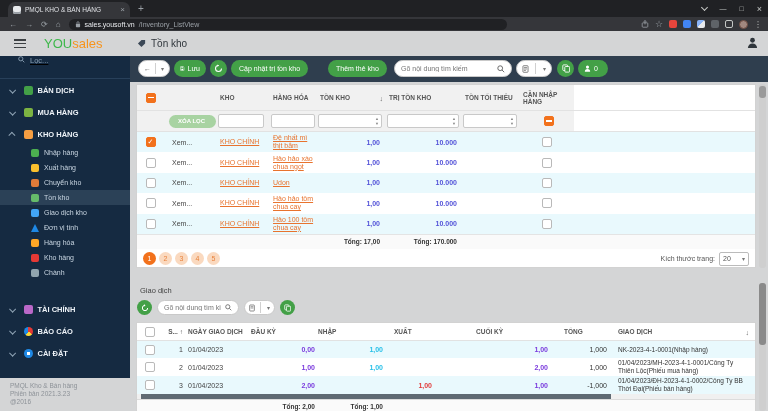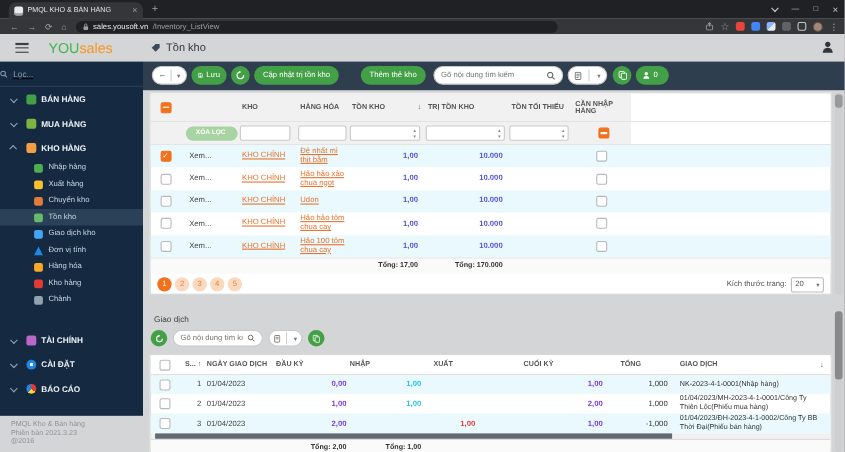--- a/index.html
+++ b/index.html
@@ -39,21 +39,21 @@
   .hamburger { position:absolute; left:14px; top:8px; width:12px; }
   .hamburger i { display:block; height:1.6px; background:#3c4043; margin-bottom:2.2px; }
   .logo { position:absolute; left:44px; top:5px; font-size:13px; font-weight:normal; }
   .logo .p1 { color:#3eb84b; } .logo .p2 { color:#f7941d; }
   .pagetitle { position:absolute; left:137px; top:7px; display:flex; align-items:center; gap:5px;
                font-size:10px; color:#2f353b; }
   .useric { position:absolute; right:10px; top:6px; }
 
   
   .sidebar { left:0; top:56px; width:130px; height:322px; background:#152a41; }
-  .sbsearch { height:23px; border-bottom:1px solid #28405a; display:flex; align-items:center; gap:5px; padding:0 0;text-decoration:underline; }
+  .sbsearch { height:23px; border-bottom:1px solid #28405a; display:flex; align-items:flex-start; gap:5px; padding:0 18px;text-decoration:underline; }
   .sbsearch span { color:#8aa0b4; font-size:7.5px; }
   .sbitem { display:flex; align-items:center; color:#c9d6e2; font-size:7px; cursor:default; }
   .sbsec { height:22px; font-weight:bold; font-size:7.5px; color:#eef3f8; padding-left:10px; }
   .sbsub { height:15px; padding-left:31px; }
   .sbsub.active { background:#2b4157; }
   .chev { width:4.5px; height:4.5px; border-left:1.4px solid #8fa3b5; border-bottom:1.4px solid #8fa3b5;
           display:inline-block; margin-right:9px; }
   .chev.down { transform:rotate(-45deg); }
   .chev.up { transform:rotate(135deg); margin-top:3px; }
   .sbic { width:9px; height:9px; border-radius:2px; display:inline-block; margin-right:5px; flex:0 0 auto; }
@@ -217,21 +217,21 @@
     <div class="sbsearch">
       <svg width="7" height="7" viewBox="0 0 10 10">
         <circle cx="4" cy="4" r="3" fill="none" stroke="#8aa0b4" stroke-width="1.3"></circle>
         <line x1="6.3" y1="6.3" x2="9" y2="9" stroke="#8aa0b4" stroke-width="1.3"></line>
       </svg>
       <span>Lọc...</span>
     </div>
     <div class="sbitem sbsec">
       <i class="chev down"></i>
       <span class="sbic" style="background:#43a047"></span>
-      <span>BÁN HÀNG</span>
+      <span>BÁN DỊCH</span>
     </div>
     <div class="sbitem sbsec">
       <i class="chev down"></i>
       <span class="sbic" style="background:#7cb342"></span>
       <span>MUA HÀNG</span>
     </div>
     <div class="sbitem sbsec">
       <i class="chev up"></i>
       <span class="sbic" style="background:#f59e42"></span>
       <span>KHO HÀNG</span>
@@ -272,27 +272,27 @@
       <span class="sbic sm" style="background:#90a4ae"></span>
       <span>Chành</span>
     </div>
     <div class="sbitem sbsec" style="margin-top:18px">
       <i class="chev down"></i>
       <span class="sbic" style="background:#ba68c8"></span>
       <span>TÀI CHÍNH</span>
     </div>
     <div class="sbitem sbsec">
       <i class="chev down"></i>
+      <span class="sbic pie"></span>
+      <span>BÁO CÁO</span>
+    </div>
+    <div class="sbitem sbsec">
+      <i class="chev down"></i>
       <span class="sbic gear"></span>
       <span>CÀI ĐẶT</span>
-    </div>
-    <div class="sbitem sbsec">
-      <i class="chev down"></i>
-      <span class="sbic pie"></span>
-      <span>BÁO CÁO</span>
     </div>
   </div>
   <div class="sbfooter abs">
     <div>PMQL Kho &amp; Bán hàng</div>
     <div>Phiên bản 2021.3.23</div>
     <div>@2016</div>
   </div>
 
   <div class="maintoolbar abs">
     <div class="pill white" style="left:8px;width:32px;padding:0 5px;justify-content:space-between">

